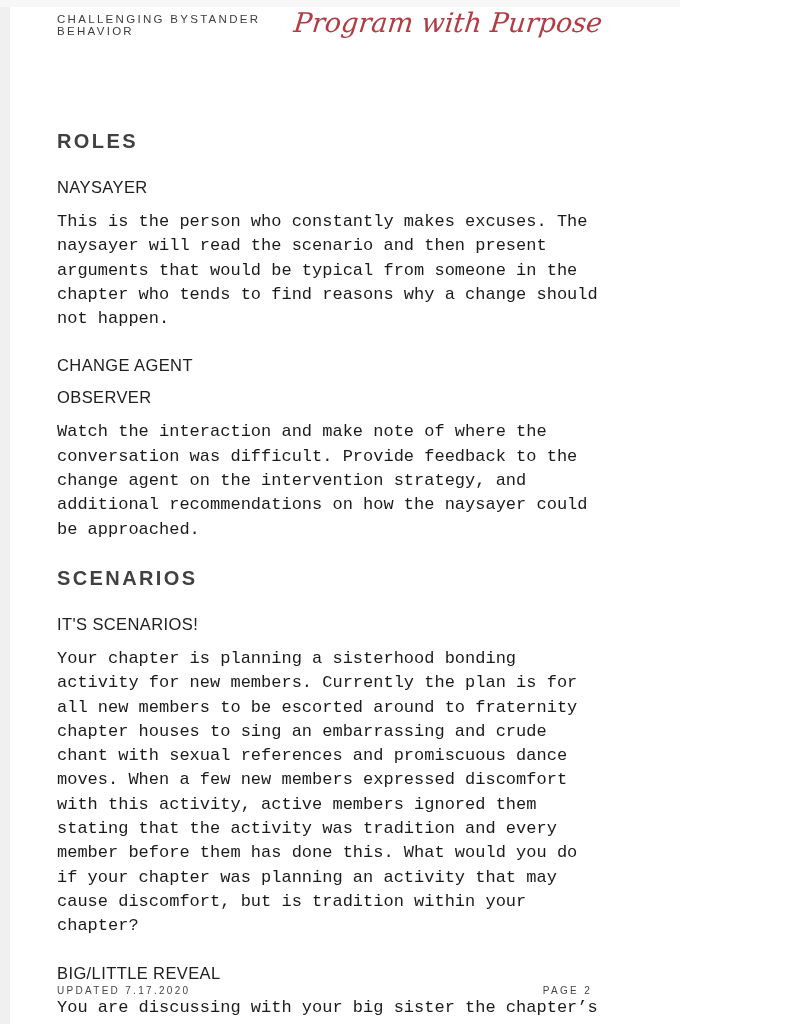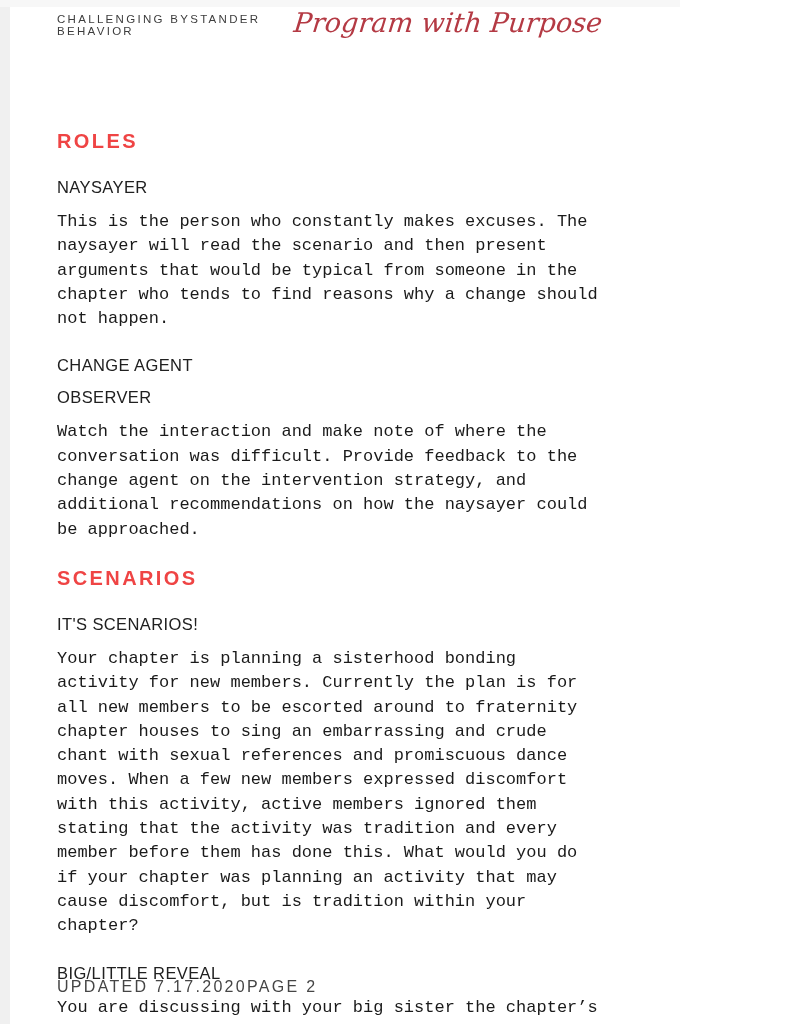--- a/index.html
+++ b/index.html
@@ -53,21 +53,21 @@
     position: absolute;
     left: 57px;
     right: 81px;
     top: 130px;
   }
   .section-title {
     font-family: "Liberation Sans", sans-serif;
     font-size: 20px;
     font-weight: 700;
     letter-spacing: 2.4px;
-    color: #ef4444;
+    color: #404040;
     margin: 0 0 25px 0;
   }
   .section + .section .section-title { margin-top: 3px; }
   .subhead {
     font-family: "Liberation Sans", sans-serif;
     font-size: 16.5px;
     font-weight: 400;
     letter-spacing: 0.4px;
     color: #202020;
     margin: 0 0 13px 0;
@@ -78,22 +78,22 @@
     line-height: 1.43;
     color: #1a1a1a;
     margin: 0 0 25px 0;
   }
   .footer {
     position: absolute;
     left: 57px;
     right: 88px;
     bottom: 28px;
     display: flex;
-    justify-content: flex-start;
-    font-size: 16px;
+    justify-content: space-between;
+    font-size: 10px;
     letter-spacing: 2.3px;
     color: #454545;
   }
 </style>
 </head>
 <body>
 
 <div class="page">
   <div class="edge-strip-left"></div>
   <div class="edge-band-top"></div>

